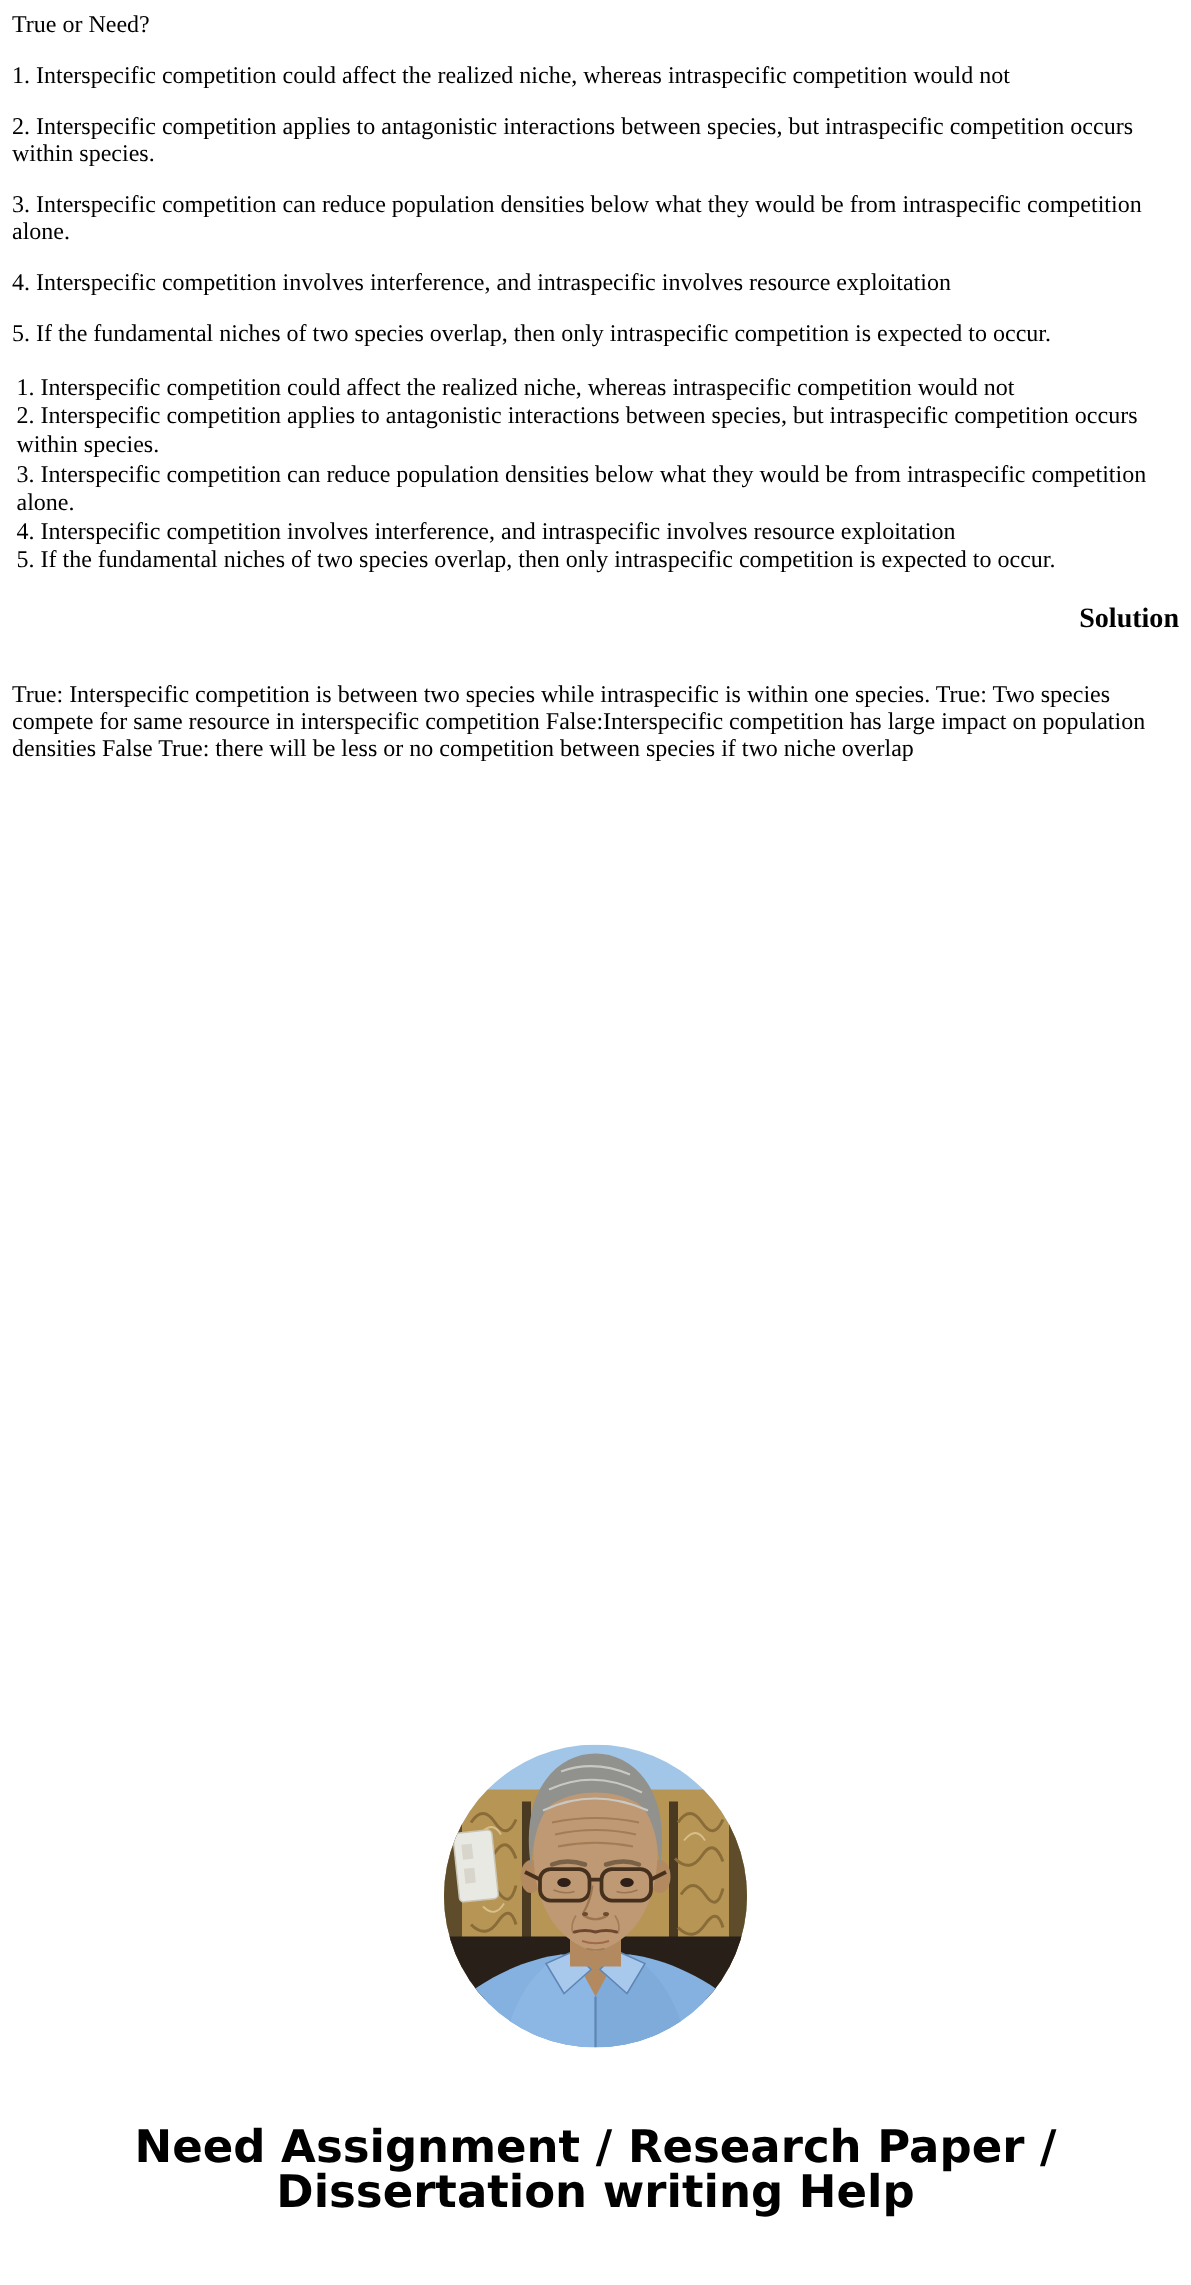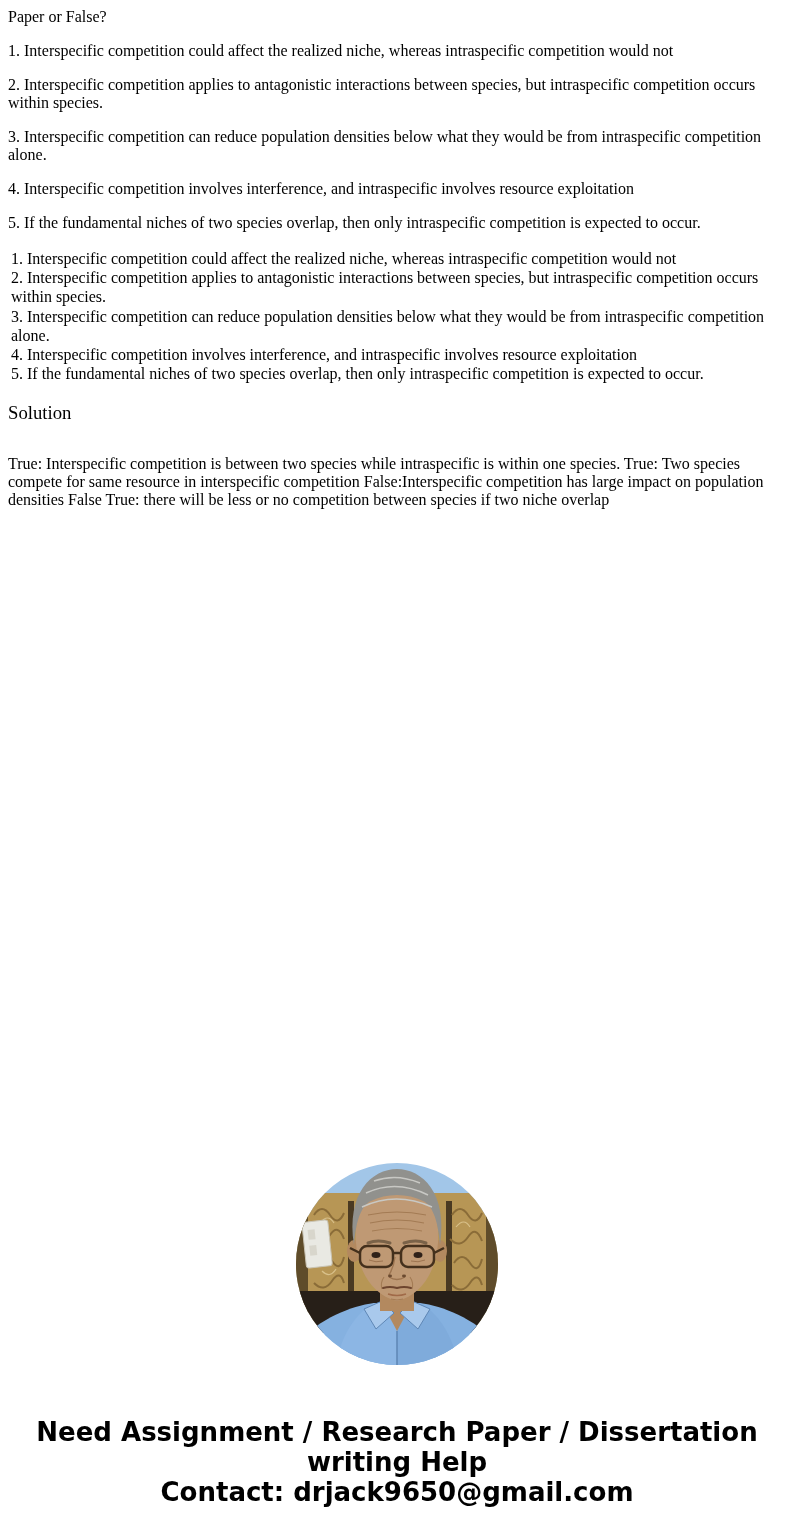--- a/index.html
+++ b/index.html
@@ -10,49 +10,50 @@
     font-family: "Liberation Serif", serif;
     font-size: 16px;
     color: #000000;
   }
   p.title { margin: 0 0 16px 0; }
   p.q { margin: 16px 0; }
   .qlist { margin: 17px 0 19px 0; }
   .qitem { padding-left: 3px; line-height: 1.2; }
   h3.solution-heading {
     font-size: 1.17em;
-    font-weight: normal;
+    font-weight: bold;
     margin: 19px 0 18px 0;
+    text-align: right;
   }
   p.solution-text { margin: 31px 0; }
   .avatar-wrap {
     width: 202px;
     height: 202px;
     margin: 654px auto 0 auto;
     border-radius: 50%;
     overflow: hidden;
   }
   .avatar-wrap svg { display: block; }
   .footer {
     margin: 52px auto 0 auto;
     max-width: 780px;
     text-align: center;
     font-family: "DejaVu Sans", sans-serif;
     font-weight: bold;
-    font-size: 26px;
+    font-size: 30px;
     line-height: 30px;
     color: #000000;
   }
 </style>
 </head>
 <body>
 
 <main>
 
-  <p class="title">Paper or False?</p>
+  <p class="title">True or Need?</p>
 
   <p class="q">1. Interspecific competition could affect the realized niche, whereas intraspecific competition would not</p>
   <p class="q">2. Interspecific competition applies to antagonistic interactions between species, but intraspecific competition occurs within species.</p>
   <p class="q">3. Interspecific competition can reduce population densities below what they would be from intraspecific competition alone.</p>
   <p class="q">4. Interspecific competition involves interference, and intraspecific involves resource exploitation</p>
   <p class="q">5. If the fundamental niches of two species overlap, then only intraspecific competition is expected to occur.</p>
 
   <div class="qlist">
     <div class="qitem">1. Interspecific competition could affect the realized niche, whereas intraspecific competition would not</div>
     <div class="qitem">2. Interspecific competition applies to antagonistic interactions between species, but intraspecific competition occurs within species.</div>
@@ -165,16 +166,15 @@
 
         <path d="M87,125 Q94,123 101,125 Q108,123 115,125" stroke="#6e452e" stroke-width="2" fill="none" stroke-linecap="round"></path>
         <path d="M92,131 Q101,134 110,131" stroke="#a06a48" stroke-width="1.4" fill="none"></path>
         <path d="M95,136 Q101,138 107,136" stroke="#a37b54" stroke-width="1" fill="none"></path>
       </g>
     </svg>
   </div>
 
   <div class="footer">
     <div>Need Assignment / Research Paper / Dissertation writing Help</div>
-    <div>Contact: drjack9650@gmail.com</div>
   </div>
 
 </main>
 
 </body></html>

